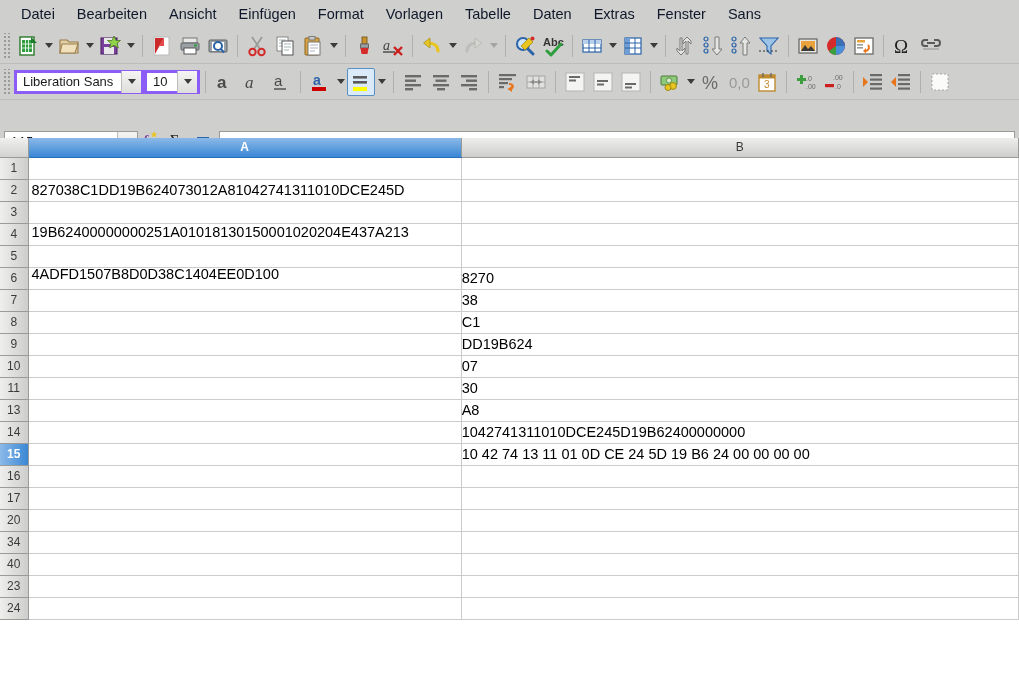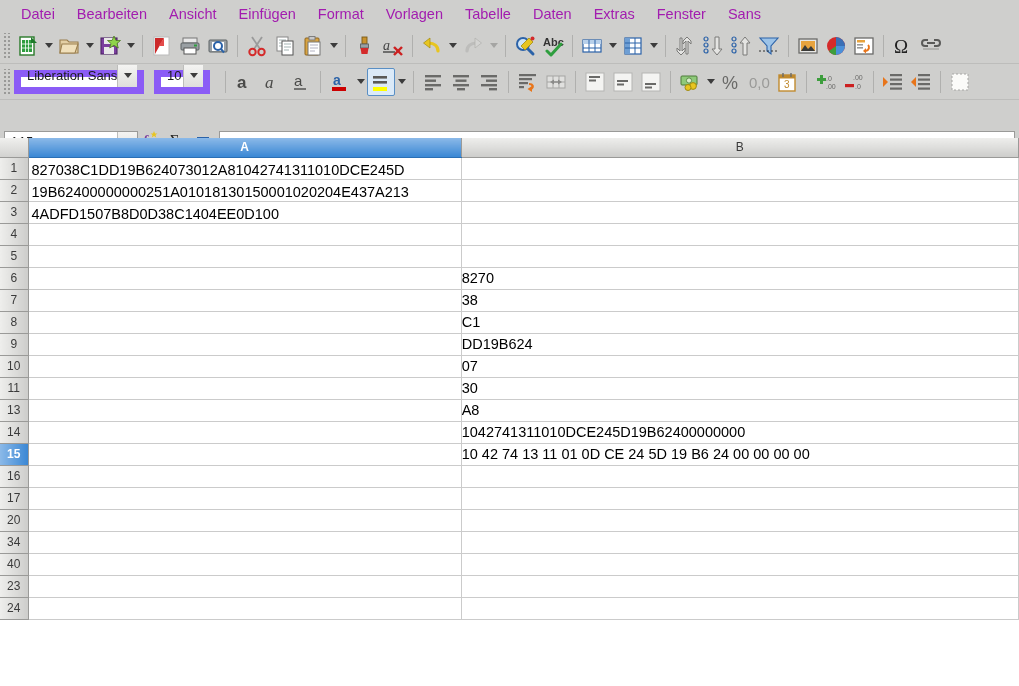--- a/index.html
+++ b/index.html
@@ -17,21 +17,21 @@
   .menubar {
     height: 28px;
     background: #cfcfcd;
     display: flex;
     align-items: center;
     padding-left: 10px;
     user-select: none;
   }
   .menu-item {
     font-size: 14.5px;
-    color: #a21caf;
+    color: #0f172a;
     padding: 3px 11px;
     white-space: nowrap;
     cursor: default;
     text-align: right;
   }
 
   
   .toolbar {
     height: 36px;
     background: #cfcfcd;
@@ -75,24 +75,24 @@
     border-left: 4px solid transparent;
     border-right: 4px solid transparent;
     border-top: 5px solid #3c3c3c;
   }
   .caret.dim { border-top-color: #a5a5a3; }
 
   
   .combo {
     height: 24px;
     background: #ffffff;
-    border: 7px solid #8b5cf6;
-    display: flex; align-items: flex-end;
+    border: 3px solid #8b5cf6;
+    display: flex; align-items: center;
     flex: none;
-    margin-right: 10px;
+    margin-right: 0;
   }
   .combo .val {
     font-size: 13px;
     color: #1a1a1a;
     padding: 0 6px;
     white-space: nowrap;
     overflow: hidden;
     flex: 1;
     line-height: 22px;
   }
@@ -223,21 +223,21 @@
     position: absolute;
     left: 3px; top: 1px;
     width: 438px;
     font-size: 14.5px;
     line-height: 22px;
     color: #000;
     white-space: nowrap;
     z-index: 2;
     pointer-events: none;
   }
-  .wrapblock div { height: 22px; }
+  .wrapblock div { height: 22px; margin-top: 20px; }
 </style>
 </head>
 <body>
 
 <div id="app">
 
   <div class="menubar">
     <div class="menu-item">Datei</div>
     <div class="menu-item">Bearbeiten</div>
     <div class="menu-item">Ansicht</div>

